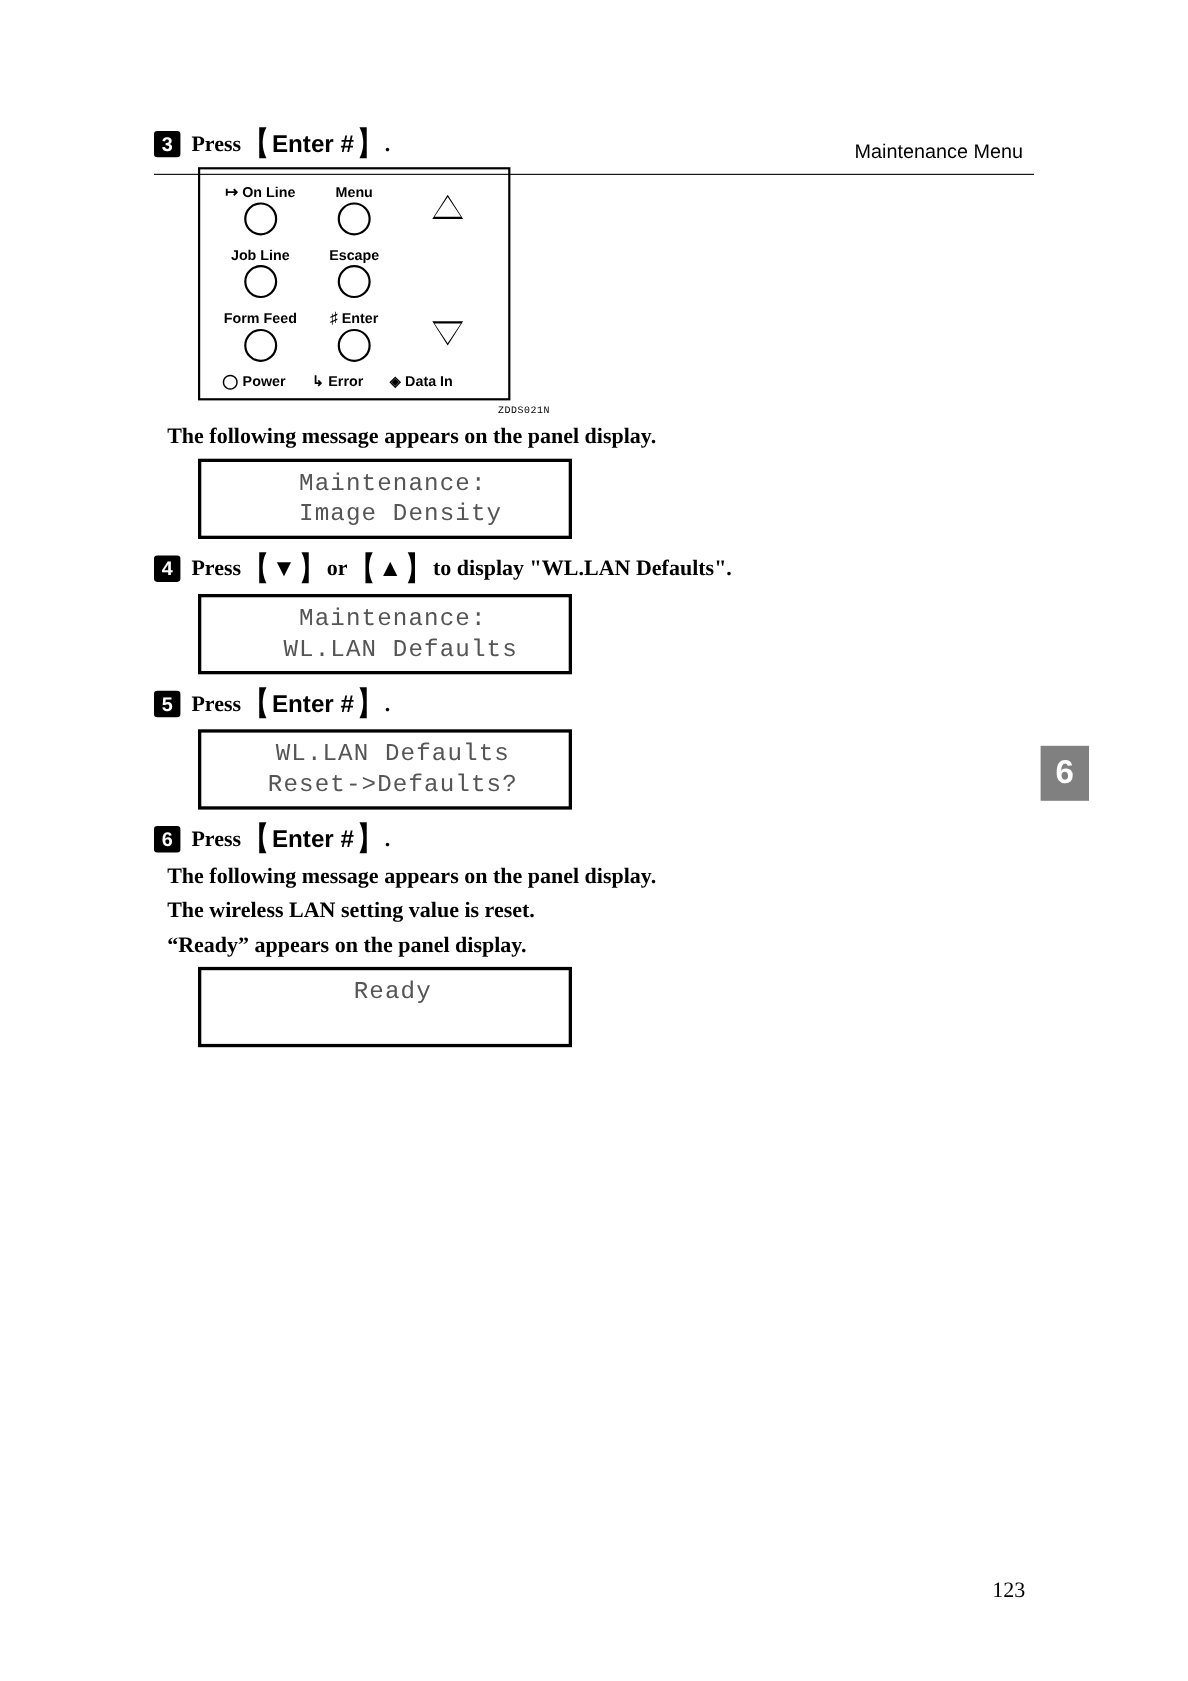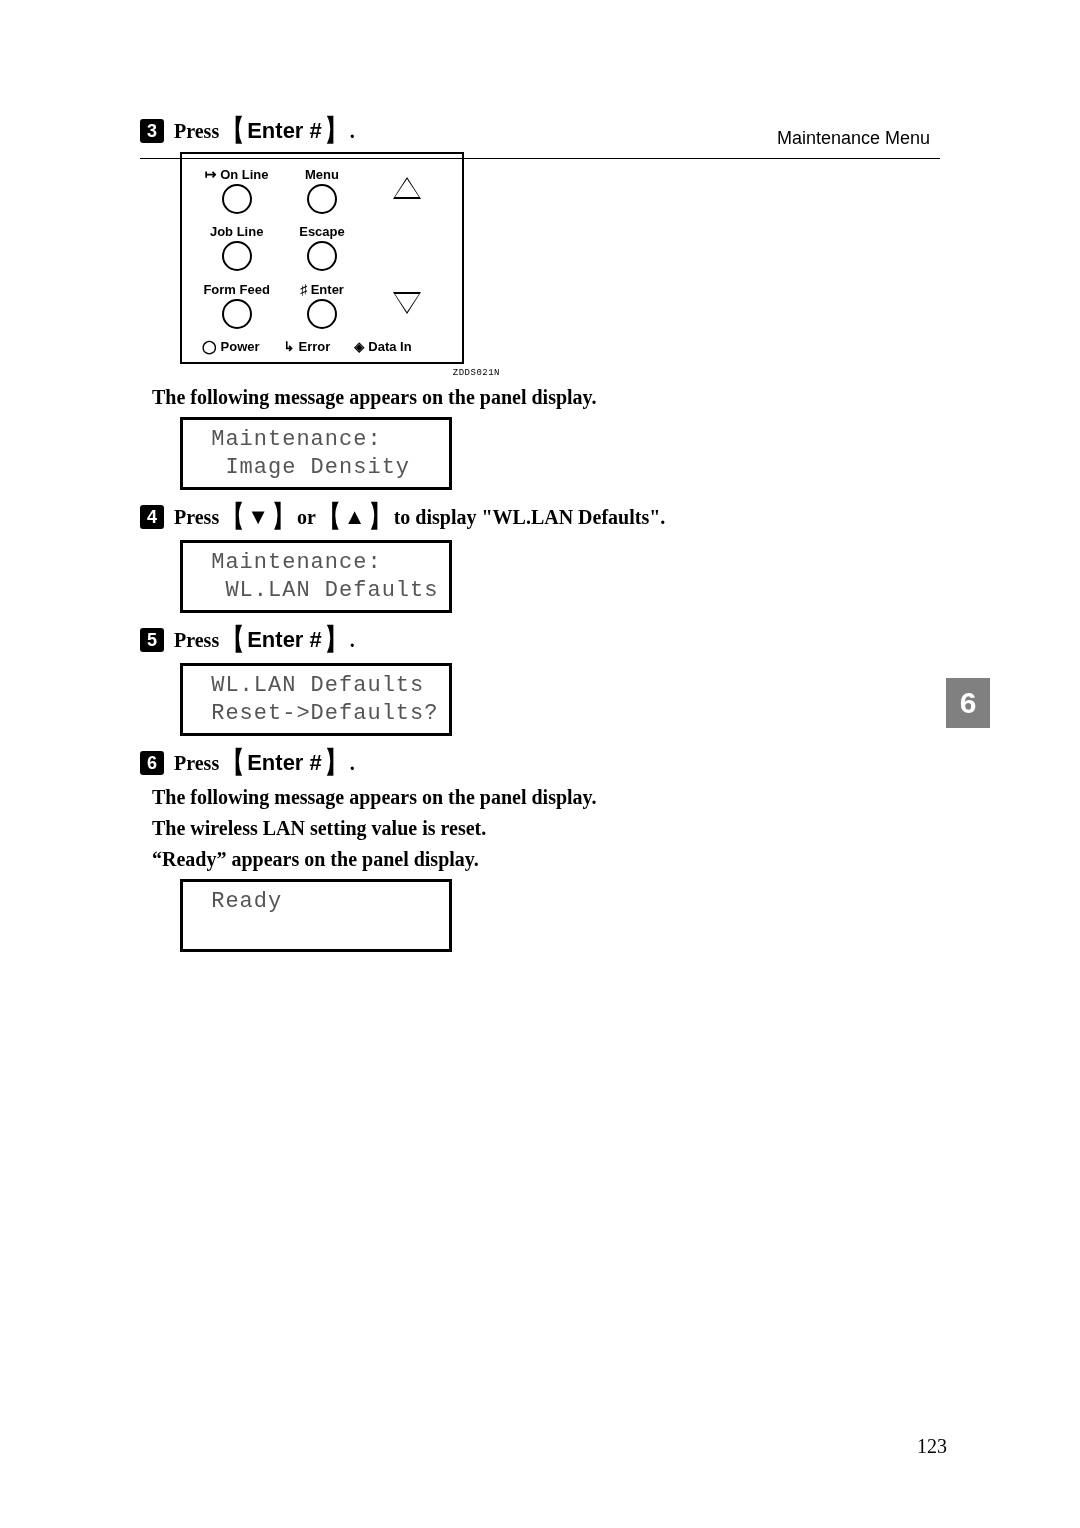--- a/index.html
+++ b/index.html
@@ -83,23 +83,24 @@
     padding: 0 1px;
   }
   .body-text {
     font-size: 20px;
     margin: 8px 0 8px 12px;
     font-weight: bold;
   }
   .panel-display {
     margin: 8px 0 12px 40px;
     border: 3px solid #000;
-    width: 272px;
+    width: 340px;
     padding: 6px 14px;
     box-sizing: border-box;
+    text-align: center;
   }
   .lcd {
     font-family: "Courier New", monospace;
     letter-spacing: 1px;
     font-size: 22px;
     line-height: 1.25;
     color: #555;
     white-space: pre;
   }
   .panel-diagram {
@@ -198,21 +199,21 @@
     color: #fff;
     font-family: Arial, sans-serif;
     font-weight: bold;
     font-size: 30px;
     text-align: center;
     line-height: 50px;
   }
   .page-number {
     position: absolute;
     bottom: 70px;
-    right: 133px;
+    right: 148px;
     font-size: 20px;
   }
   .glyph { font-size: 14px; }
 </style>
 </head>
 <body>
 
 <div class="page">
   <div class="header">Maintenance Menu</div>
   <div class="hr"></div>

